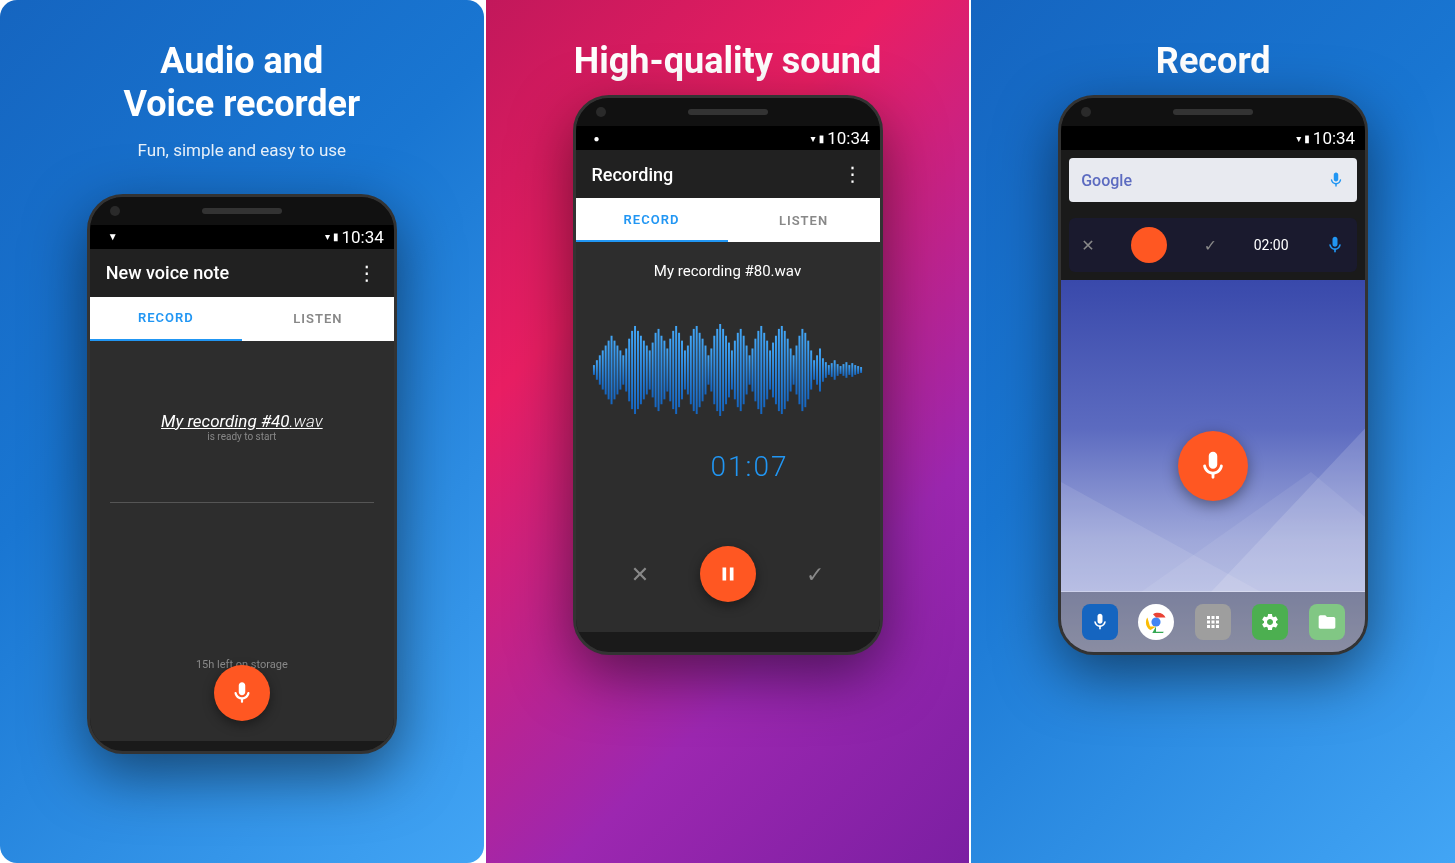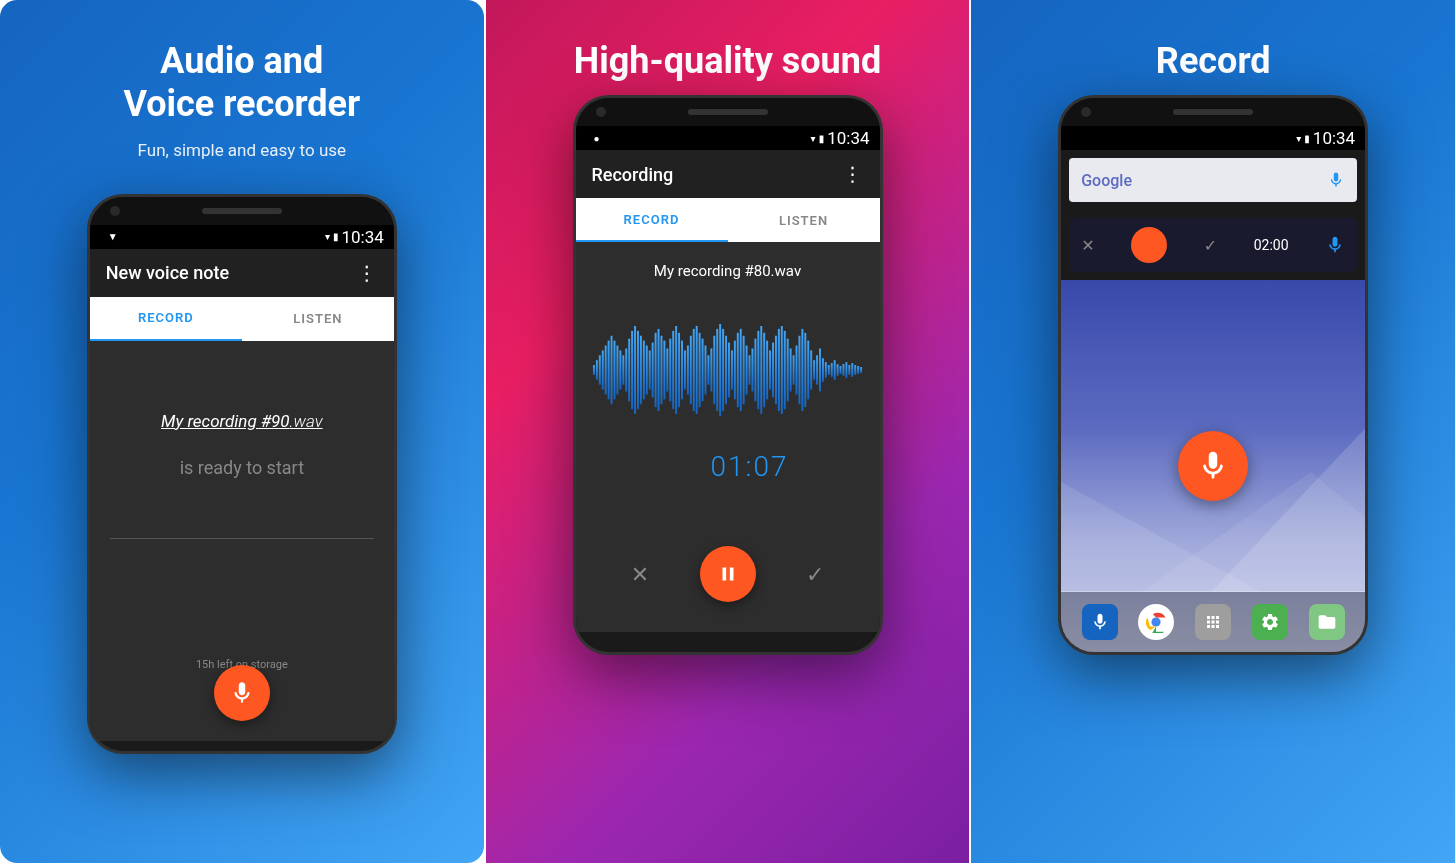--- a/index.html
+++ b/index.html
@@ -184,22 +184,22 @@
       text-decoration: underline;
     }
 
     .recording-filename .ext {
       font-style: italic;
       font-weight: 300;
     }
 
     .ready-text {
       color: #888;
-      font-size: 18px;
-      margin-top: 26px;
+      font-size: 10px;
+      margin-top: 0;
     }
 
     .storage-text {
       color: #888;
       font-size: 11px;
       position: absolute;
       bottom: 70px;
     }
 
     .fab-button {
@@ -391,21 +391,21 @@
       <div class="tab-bar">
         <div class="tab tab-active">
           <span>RECORD</span>
         </div>
         <div class="tab tab-inactive">
           <span>LISTEN</span>
         </div>
       </div>
       <div class="record-screen">
         <div class="recording-filename">
-          <em><span>My recording #90</span><span class="ext">.wav</span></em>
+          <em><span>My recording #40</span><span class="ext">.wav</span></em>
         </div>
         <div class="ready-text">is ready to start</div>
 
         <div style="width:100%; height:1px; background:#555; margin: 60px 0 20px;"></div>
         <div class="storage-text">15h left on storage</div>
         <div class="fab-button">
           <svg width="26" height="26" viewBox="0 0 24 24" fill="white">
             <path d="M12 14c1.66 0 3-1.34 3-3V5c0-1.66-1.34-3-3-3S9 3.34 9 5v6c0 1.66 1.34 3 3 3zm5.91-3c-.49 0-.9.36-.98.85C16.52 14.2 14.47 16 12 16s-4.52-1.8-4.93-4.15c-.08-.49-.49-.85-.98-.85-.61 0-1.09.54-1 1.14.49 3 2.89 5.35 5.91 5.78V20c0 .55.45 1 1 1s1-.45 1-1v-2.08c3.02-.43 5.42-2.78 5.91-5.78.1-.6-.39-1.14-1-1.14z"></path>
           </svg>
         </div>

